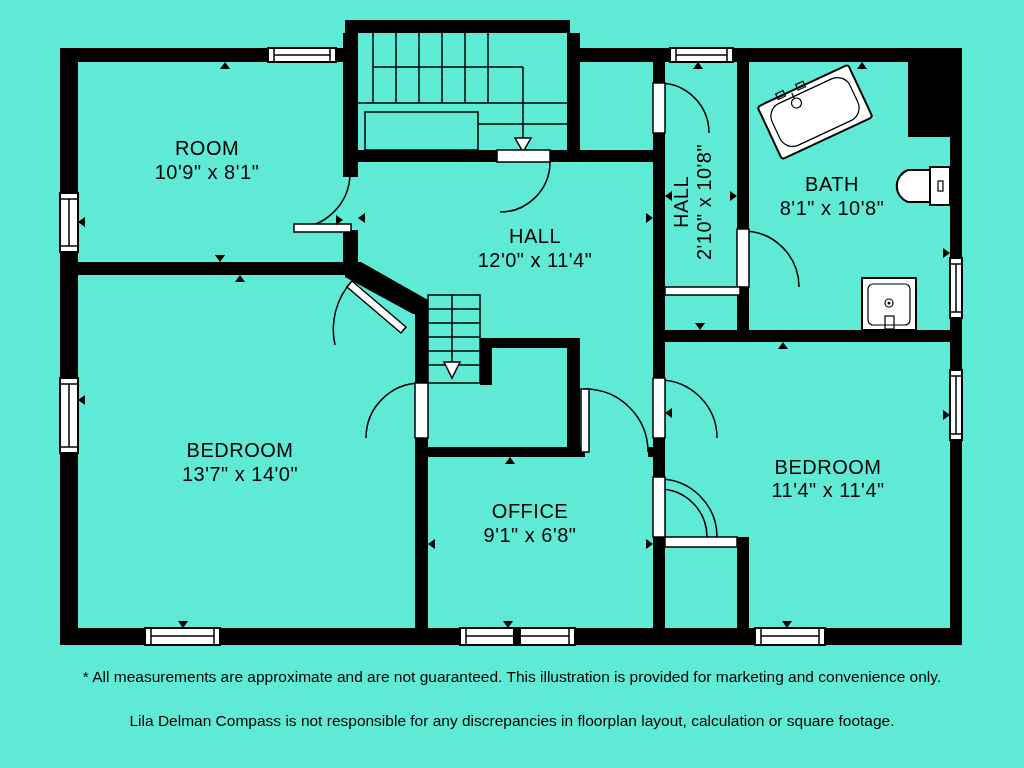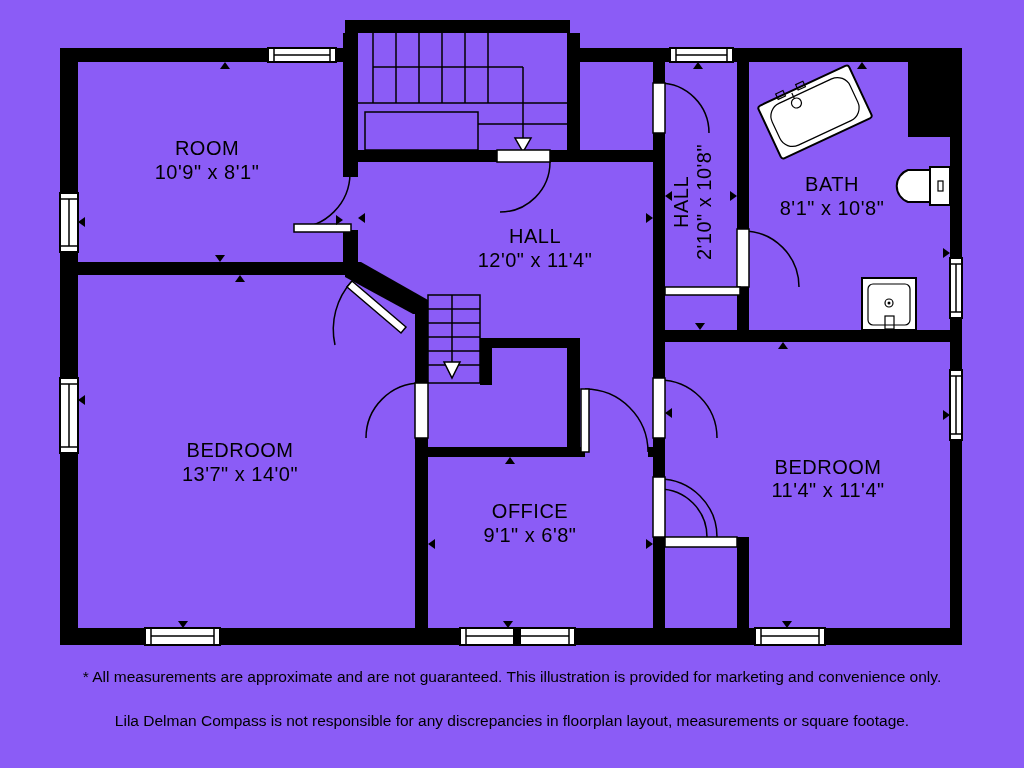--- a/index.html
+++ b/index.html
@@ -1,16 +1,16 @@
 <!DOCTYPE html>
 <html><head>
 <meta charset="utf-8">
 <style>
   html,body{margin:0;padding:0;background:#fff;}
-  .page{position:relative;width:1024px;height:768px;background:#8b5cf6;overflow:hidden;
+  .page{position:relative;width:1024px;height:768px;background:#5eead4;overflow:hidden;
         font-family:"Liberation Sans", sans-serif;text-decoration:underline;}
   svg{position:absolute;left:0;top:0;}
   .lbl{font-family:"Liberation Sans", sans-serif;font-size:20px;fill:#000;letter-spacing:.5px;}
   .disclaimer{position:absolute;left:0;width:1024px;text-align:center;
               font-size:15.5px;line-height:22px;color:#000;}
   .wall{fill:#000;stroke:none;}
   .thin{fill:none;stroke:#000;stroke-width:1.5;}
   .leaf{fill:#fff;stroke:#000;stroke-width:1.5;}
   .fix{fill:#fff;stroke:#000;stroke-width:2;}
   .fixthin{fill:none;stroke:#000;stroke-width:1.2;}
@@ -280,14 +280,14 @@
 
     <text class="lbl" x="530" y="518" text-anchor="middle">OFFICE</text>
     <text class="lbl" x="530" y="542" text-anchor="middle">9'1" x 6'8"</text>
 
     <text class="lbl" x="828" y="474" text-anchor="middle">BEDROOM</text>
     <text class="lbl" x="828" y="497" text-anchor="middle">11'4" x 11'4"</text>
   </g>
 </svg>
 
   <div class="disclaimer" style="top:666px;">* All measurements are approximate and are not guaranteed. This illustration is provided for marketing and convenience only.</div>
-  <div class="disclaimer" style="top:710px;">Lila Delman Compass  is not responsible for any discrepancies in floorplan layout, measurements or square footage.</div>
+  <div class="disclaimer" style="top:710px;">Lila Delman Compass  is not responsible for any discrepancies in floorplan layout, calculation or square footage.</div>
 </div>
 
 </body></html>

